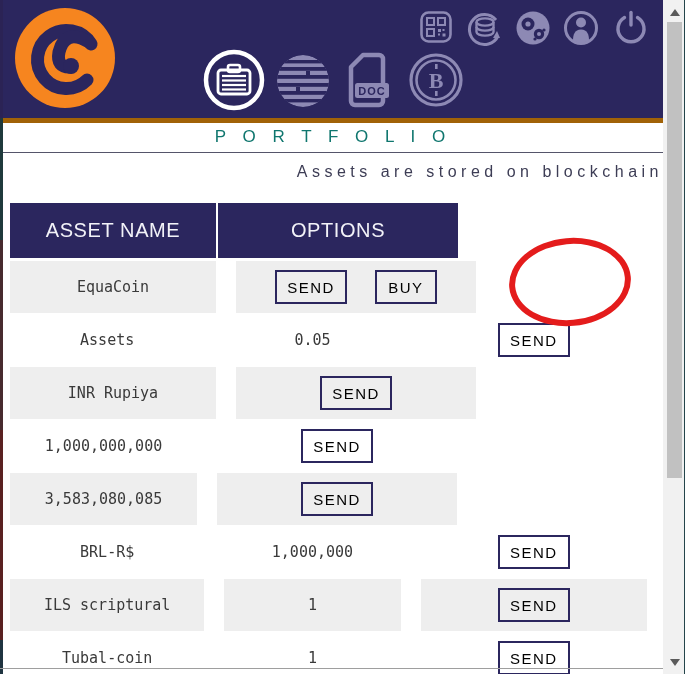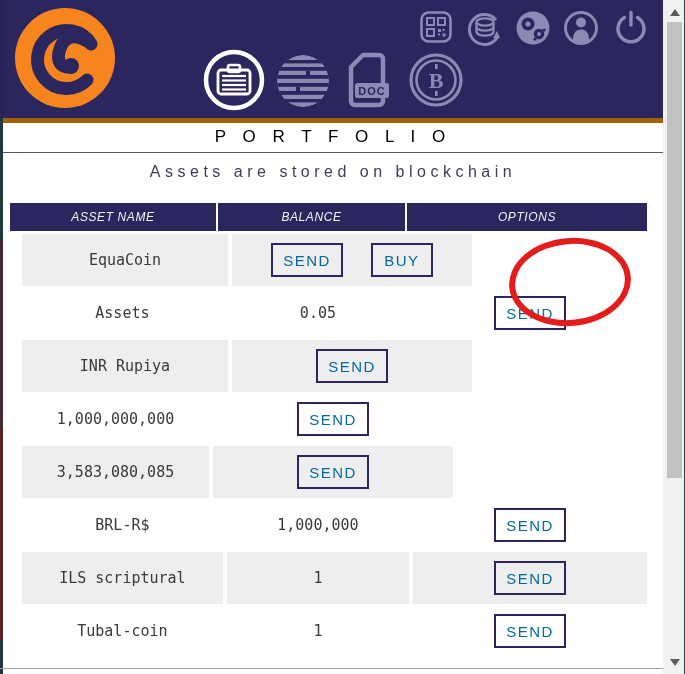--- a/index.html
+++ b/index.html
@@ -11,40 +11,40 @@
     background:linear-gradient(to bottom,#2b2355 0 118px,#1f3a3c 118px 240px,#472a2e 240px 430px,#5a2121 430px 640px,#1f3440 640px 674px);}
   .right-edge{position:absolute;right:0;top:0;width:1px;height:674px;background:#24454b;}
 
   
   .header{position:absolute;left:3px;top:0;width:660px;height:118px;background:#2b265e;border-bottom:5px solid #a16207;}
   .logo{position:absolute;left:10px;top:6px;width:104px;height:104px;}
   .icon{position:absolute;cursor:pointer;}
 
   
   .page-title{position:absolute;left:3px;top:127px;width:660px;text-align:center;
-    font-size:17px;letter-spacing:6px;color:#000000;}
+    font-size:17px;letter-spacing:6px;color:#0f766e;}
   .title-rule{position:absolute;left:3px;top:152px;width:660px;height:0;border-top:1px solid #55556a;}
-  .page-subtitle{position:absolute;left:3px;top:163px;width:660px;text-align:center;
+  .page-subtitle{position:absolute;left:3px;top:163px;width:660px;text-align:right;
     font-size:16px;letter-spacing:4.5px;color:#3d3d55;}
 
   
   .table{position:absolute;left:10px;top:203px;width:637px;display:flex;flex-direction:column;}
   .thead{display:flex;column-gap:2px;margin-bottom:3px;}
-  .th{background:#2b265e;color:#f2f2f8;height:28px;display:flex;align-items:center;justify-content:center;
-    font-size:12px;letter-spacing:.6px;font-style:italic;}
+  .th{background:#2b265e;color:#f2f2f8;height:55px;display:flex;align-items:center;justify-content:center;
+    font-size:20px;letter-spacing:.6px;}
   .tbody{display:flex;flex-direction:column;row-gap:1px;}
-  .tr{display:flex;column-gap:4px;height:52px;margin-left:12px;}
+  .tr{display:flex;column-gap:20px;height:52px;}
   .tr.odd .td{background:#eeeeee;}
   .tr.even .td{background:#ffffff;}
   .td{display:flex;align-items:center;justify-content:center;
     font-family:"DejaVu Sans Mono",monospace;font-size:15px;color:#3a3a3a;}
   .c0{width:206px;} .c1{width:187px;} .c2{width:240px;}
   .td.c2{column-gap:28px;font-family:"Liberation Sans",sans-serif;}
   .btn{min-width:62px;height:34px;padding:14px 10px;background:transparent;border:2px solid #2b265e;
-    color:#0369a1;font-size:15px;letter-spacing:1.5px;font-family:"Liberation Sans",sans-serif;cursor:pointer;
+    color:#000000;font-size:15px;letter-spacing:1.5px;font-family:"Liberation Sans",sans-serif;cursor:pointer;
     display:flex;align-items:center;justify-content:center;box-sizing:border-box;}
 
   
   .annotation{position:absolute;left:509px;top:238px;width:110px;height:76px;border:6px solid #e41c1c;
     border-radius:50%;transform:rotate(-5deg);pointer-events:none;}
 
   
   .bottom-line{position:absolute;left:0;top:668px;width:663px;height:0;border-top:1px solid #9e9e9e;}
 
   
@@ -153,21 +153,20 @@
     </svg>
   </div>
 
   <div class="page-title">P O R T F O L I O</div>
   <div class="title-rule"></div>
   <div class="page-subtitle">Assets are stored on blockchain</div>
 
   <div class="table">
     <div class="thead" id="thead">
         <div class="th c0">ASSET NAME</div>
-        <div class="th c1">BALANCE</div>
         <div class="th c2">OPTIONS</div>
       </div>
     <div class="tbody" id="tbody">
         <div class="tr odd">
           <div class="td c0">EquaCoin</div>
           <div class="td c2">
             <button class="btn">SEND</button>
             <button class="btn">BUY</button>
           </div>
         </div>

